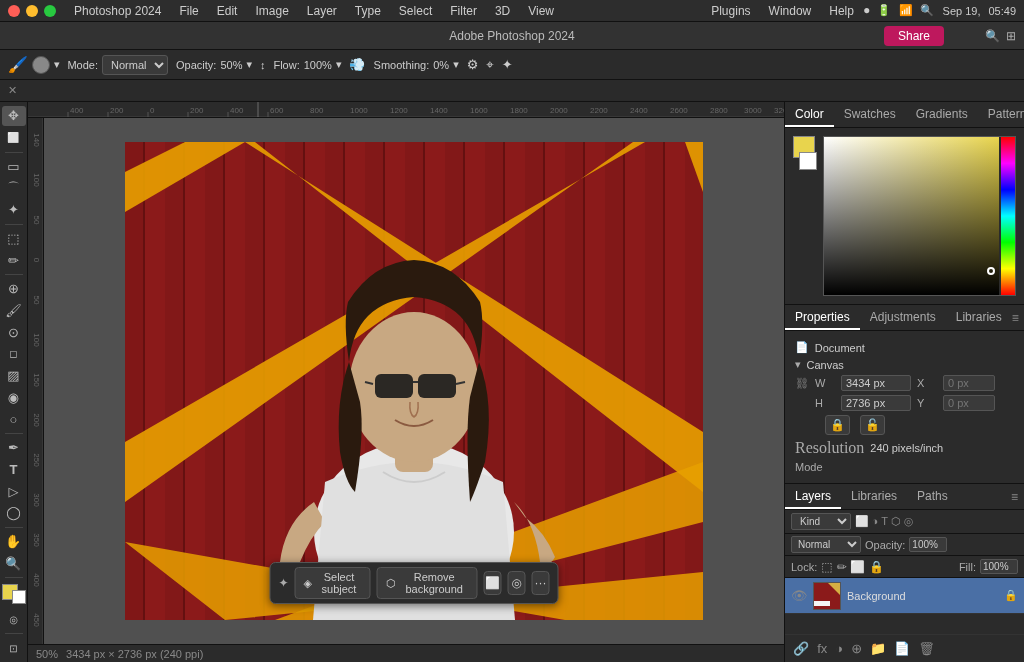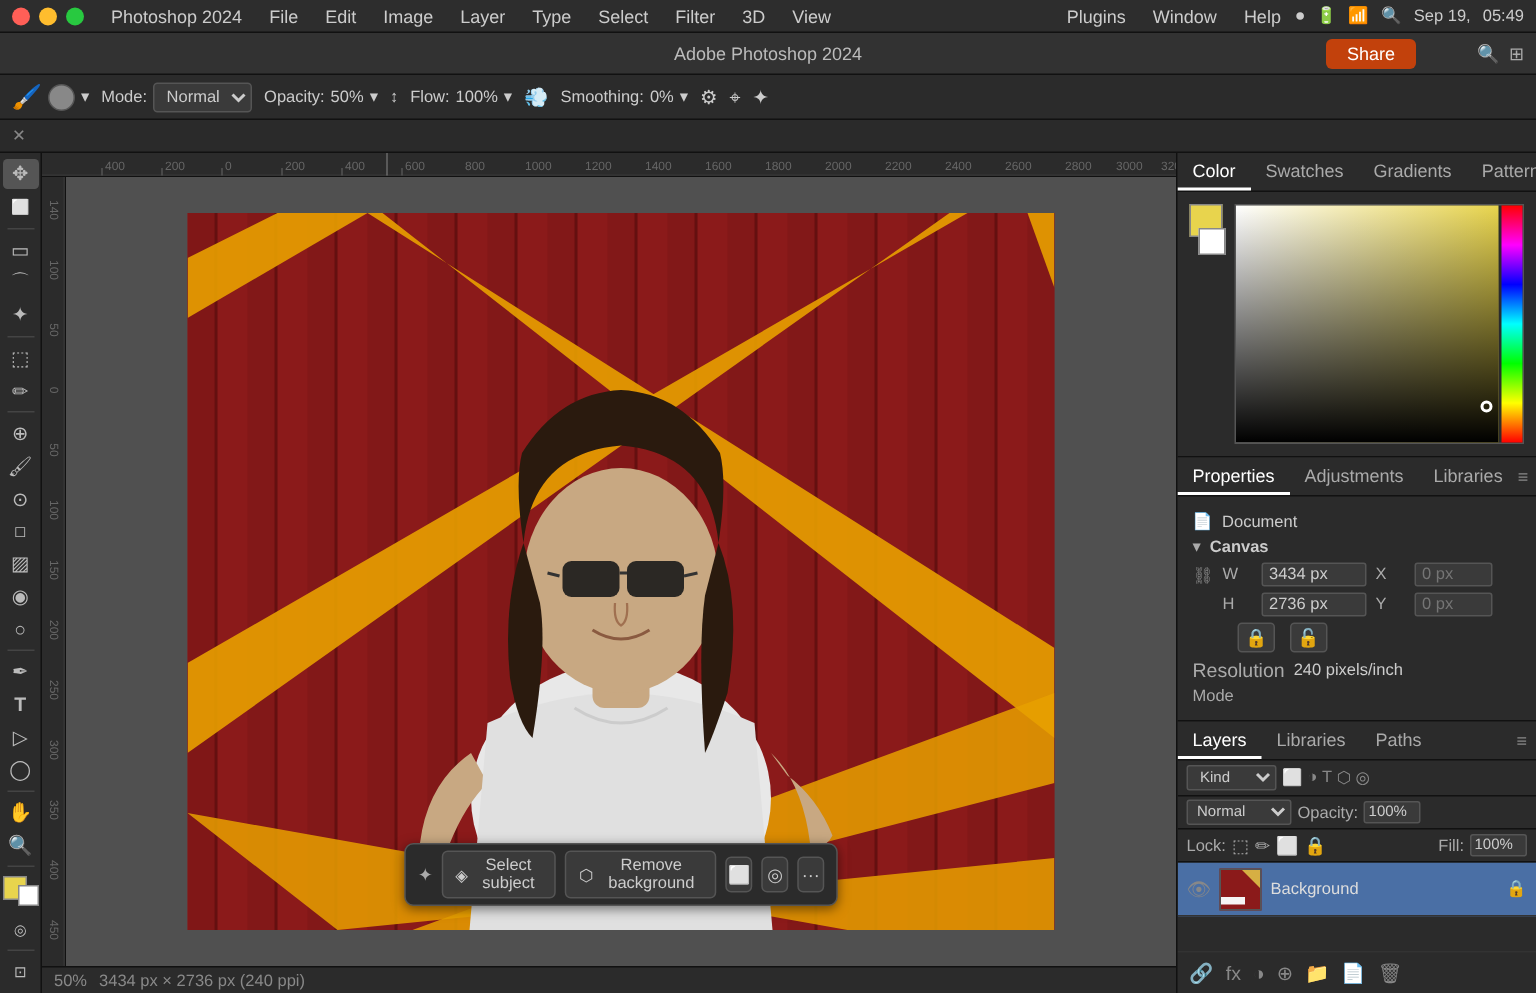--- a/index.html
+++ b/index.html
@@ -34,21 +34,21 @@
       align-items: center;
       justify-content: center;
       font-size: 12px;
       color: #bbb;
       border-bottom: 1px solid #111;
       position: relative;
     }
     #apptitle .share-btn {
       position: absolute;
       right: 80px;
-      background: #c2410c;
+      background: #be185d;
       color: #fff;
       border: none;
       padding: 3px 14px;
       border-radius: 4px;
       font-size: 12px;
       cursor: pointer;
     }
     #apptitle .search-icons {
       position: absolute;
       right: 8px;
@@ -775,21 +775,21 @@
         <div class="panel-tab">Libraries</div>
         <span class="panel-gear">≡</span>
       </div>
       <div class="props-section">
         <div class="props-row">
           <span>📄</span>
           <span>Document</span>
         </div>
         <div class="props-row">
           <span style="color:#aaa;font-size:11px;">▾</span>
-          <span style="font-weight:700;color:#ccc;">Canvas</span>
+          <span style="font-weight:400;color:#ccc;">Canvas</span>
         </div>
         <div class="props-row">
           <span class="chain-icon">⛓</span>
           <span class="props-label">W</span>
           <input class="props-input" value="3434 px" style="">
           <span class="props-label" style="color:#aaa;">X</span>
           <input class="props-input" placeholder="0 px" style="width: 52px;">
         </div>
         <div class="props-row">
           <span style="width:14px;"></span>
@@ -797,21 +797,21 @@
           <input class="props-input" value="2736 px" style="">
           <span class="props-label" style="color:#aaa;">Y</span>
           <input class="props-input" placeholder="0 px" style="width: 52px;">
         </div>
         <div class="props-row">
           <span style="margin-left:24px;"></span>
           <span style="color:#888;font-size:12px;background:#3a3a3a;border:1px solid #555;padding:2px 4px;border-radius:3px;">🔒</span>
           <span style="color:#888;font-size:12px;background:#3a3a3a;border:1px solid #555;padding:2px 4px;border-radius:3px;margin-left:4px;">🔓</span>
         </div>
         <div class="props-row">
-          <span style="color:#aaa;font-size:13px;">Resolution</span>
+          <span style="color:#aaa;font-size:16px;font-family:Liberation Serif, serif;">Resolution</span>
           <span style="color:#ccc;font-size:11px;">240 pixels/inch</span>
         </div>
         <div class="props-row">
           <span style="color:#aaa;font-size:11px;">Mode</span>
         </div>
       </div>
     </div>
 
     <div id="layers-panel">
       <div class="panel-tabs">

